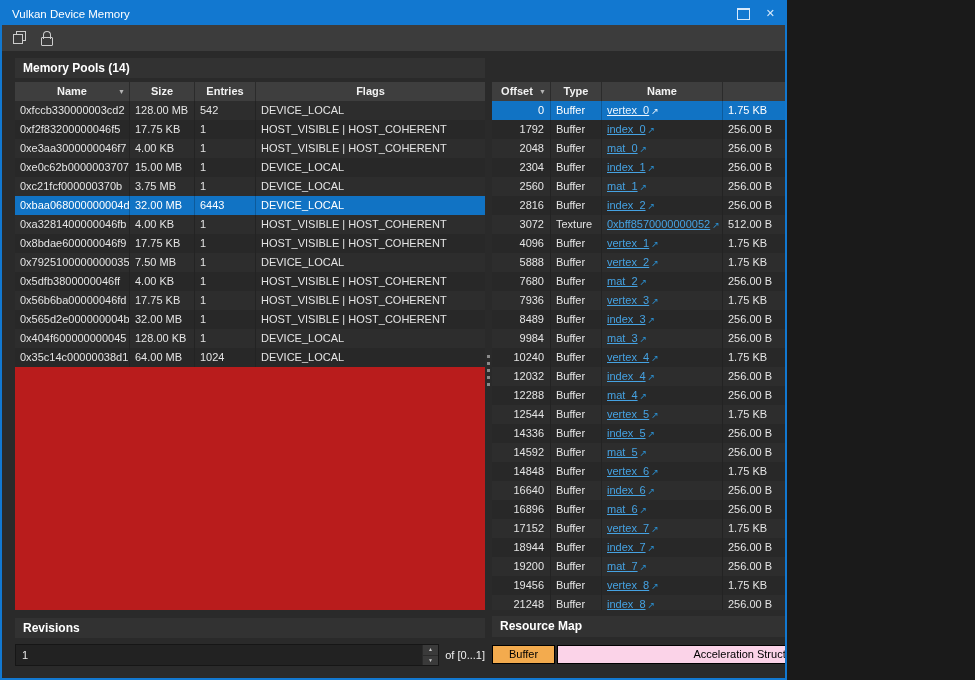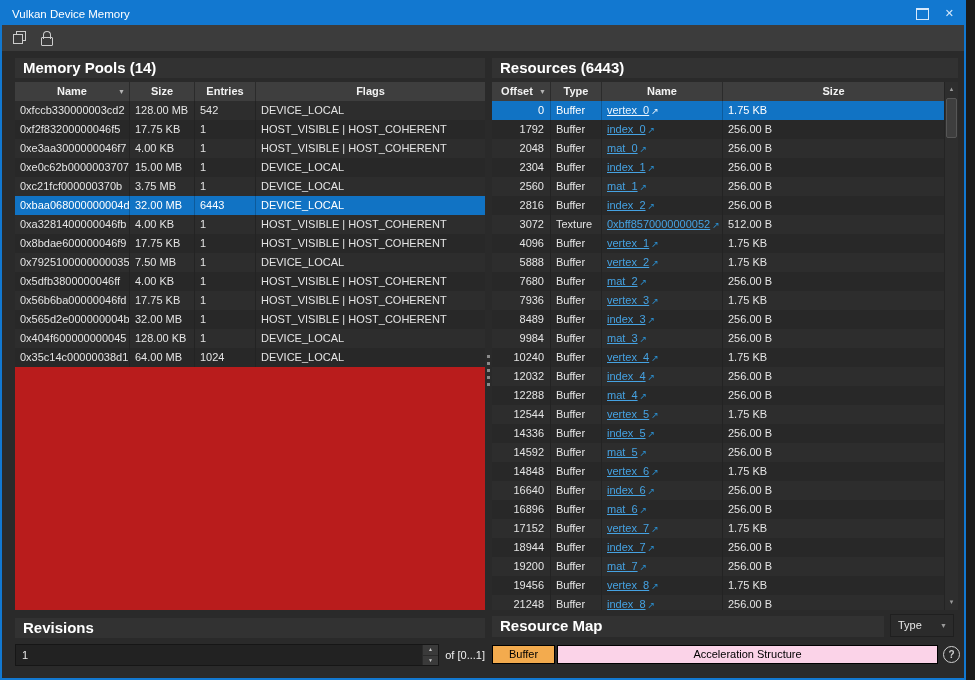--- a/index.html
+++ b/index.html
@@ -1,17 +1,17 @@
 <!DOCTYPE html>
 <html><head>
 <meta charset="utf-8">
 <style>
   * { margin:0; padding:0; }
   body { background:#1a1a1a; font-family:"Liberation Sans","DejaVu Sans",sans-serif; }
-  .window { position:relative; width:966px; height:680px; box-sizing:border-box;
+  .window { position:relative; width:787px; height:680px; box-sizing:border-box;
             background:#2a2a2a; border:2px solid #1278d0; overflow:hidden; }
 
   
   .titlebar { height:23px; background:#1278d0; display:flex; align-items:center; padding:0 10px; }
   .tb-title { color:#ffffff; font-size:11.5px; }
   .win-btns { margin-left:auto; display:flex; gap:16px; align-items:center; }
   .btn-restore { width:11px; height:9px; border:1px solid #d7e9fb; border-top:2px solid #d7e9fb; display:inline-block; }
   .btn-close { color:#d7e9fb; font-size:11px; line-height:11px; }
 
   
@@ -19,21 +19,21 @@
   .tool-btn { width:18px; height:18px; position:relative; }
   .icon-copy::before { content:""; position:absolute; left:5px; top:2px; width:8px; height:8px; border:1px solid #cccccc; }
   .icon-copy::after  { content:""; position:absolute; left:2px; top:5px; width:8px; height:8px; border:1px solid #cccccc; background:#3c3c3c; }
   .icon-lock::before { content:""; position:absolute; left:5px; top:2px; width:6px; height:7px; border:1px solid #cccccc; border-bottom:none; border-radius:4px 4px 0 0; }
   .icon-lock::after  { content:""; position:absolute; left:3px; top:8px; width:10px; height:7px; border:1px solid #cccccc; border-radius:1px; }
 
   .main { position:absolute; top:49px; left:0; right:0; bottom:0; background:#2a2a2a; }
 
   
   .ghead { position:absolute; height:20px; background:#323232; color:#ffffff; font-weight:bold;
-           font-size:15px; line-height:20px; padding-left:8px; box-sizing:border-box; }
+           font-size:12px; line-height:20px; padding-left:8px; box-sizing:border-box; }
   #mem-head { left:13px; top:7px;  width:470px; }
   #res-head { left:490px; top:7px; width:466px; }
   #rev-head { left:13px; top:567px; width:470px; }
   #map-head { left:490px; top:565px; width:392px; height:21px; }
 
   
   .tbl { position:absolute; top:31px; height:528px; background:#b91c1c; overflow:hidden; }
   #mem-tbl { left:13px; width:470px; }
   #res-tbl { left:490px; width:466px; display:flex; }
   .cols { flex:1; overflow:hidden; }
@@ -100,21 +100,20 @@
   </div>
 
   <div class="toolbar">
     <span class="tool-btn icon-copy"></span>
     <span class="tool-btn icon-lock"></span>
   </div>
 
   <div class="main">
 
     <div class="ghead" id="mem-head">Memory Pools (14)</div>
-    <div class="ghead" id="res-head">Resources (6443)</div>
 
     <div class="tbl" id="mem-tbl">
       <div class="thead">
         <div class="th m-name">
           <span>Name</span>
           <span class="sort">▼</span>
         </div>
         <div class="th m-size">Size</div>
         <div class="th m-entries">Entries</div>
         <div class="th m-flags" style="flex:1;border-right:none;">Flags</div>

